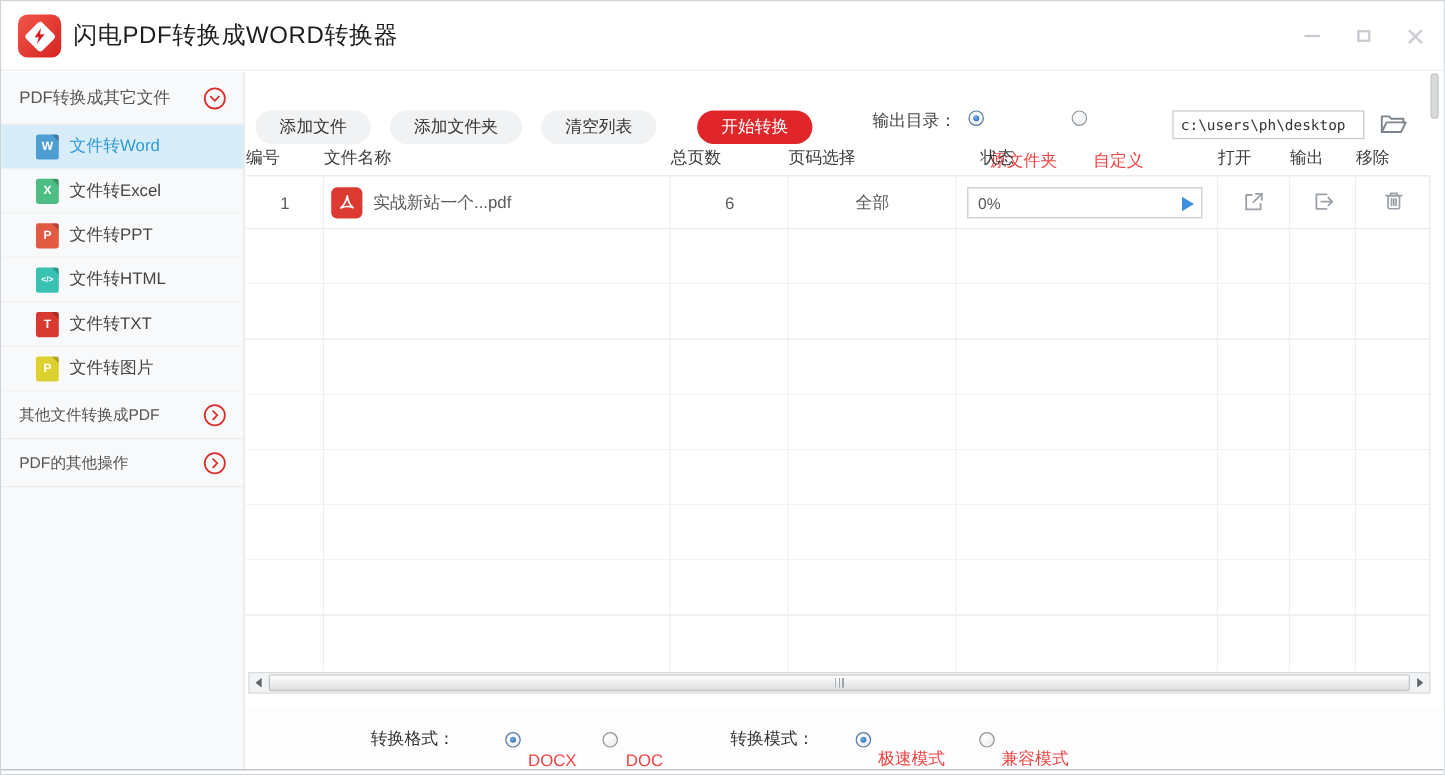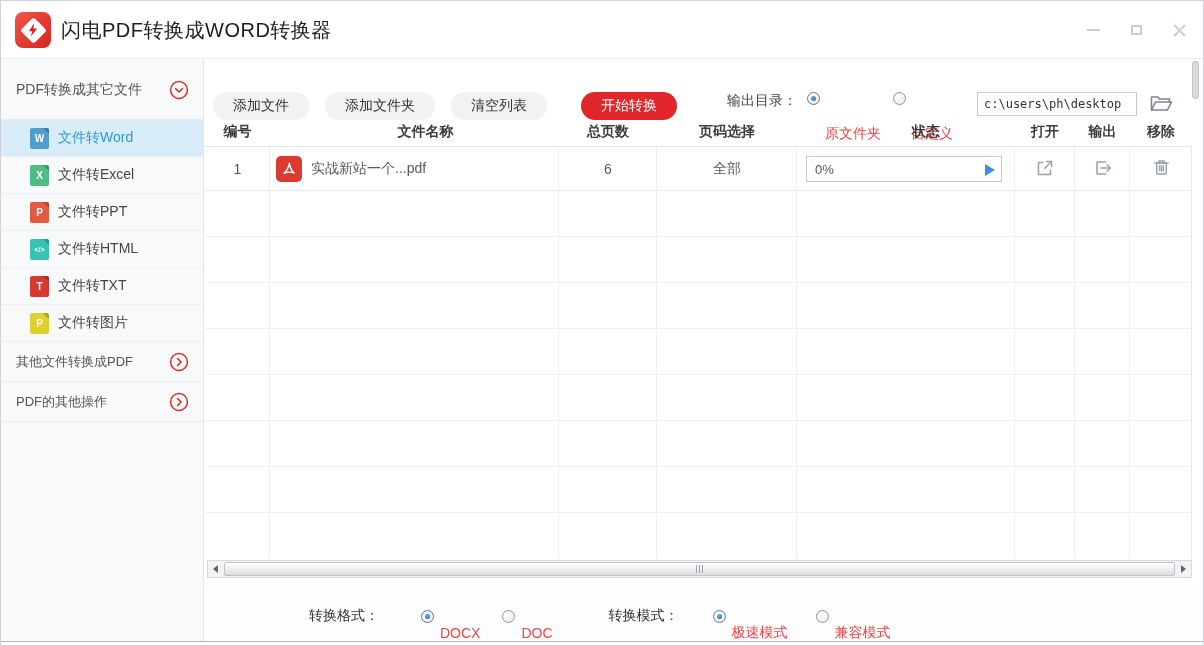--- a/index.html
+++ b/index.html
@@ -22,21 +22,21 @@
   .winctrls { position:absolute; right:16px; top:0; height:58px;
           display:flex; align-items:center; gap:27px; }
   .wc { display:inline-flex; width:16px; height:16px; align-items:center;
         justify-content:center; cursor:default; }
   .wc-min i { display:block; width:13px; height:2px; background:#c9cdd2; }
   .wc-max i { display:block; width:11px; height:10px; border:2px solid #c9cdd2; }
 
   
   .sidebar { position:absolute; left:0; top:59px; width:203px; height:581px;
              background:#f8f9fa; border-right:1px solid #e2e4e6; }
-  .s-section { height:60px; display:flex; align-items:center; padding:0 14px 0 15px;
+  .s-section { height:44px; display:flex; align-items:center; padding:0 14px 0 15px;
              border-bottom:1px solid #ececec; font-size:14px; color:#555; }
   .s-section .circle-icon { margin-left:auto; }
   .circle-icon { width:20px; height:20px; }
   .s-item { height:37px; display:flex; align-items:center; padding-left:29px;
             border-bottom:1px solid #f0f0f0; font-size:14px; color:#454545; }
   .s-item.sel { background:#d8ecf9; color:#2e9bd6; }
   .doc-ic { position:relative; width:19px; height:21px; border-radius:2px;
             margin-right:9px; color:#fff; font-size:10px; font-weight:bold;
             display:flex; align-items:center; justify-content:center; overflow:hidden; }
   .doc-ic::after { content:""; position:absolute; top:0; right:0; width:0; height:0;
@@ -65,22 +65,22 @@
            background:radial-gradient(circle at 40% 35%,#6fb1e8,#1d5c9e); }
   .rlabel { font-size:14px; color:#ef4444;margin-top:33px; }
   .pathbox { width:160px; height:24px; border:1px solid #c6cacd; background:#fff;
            font-family:"DejaVu Sans Mono","Liberation Mono",monospace; font-size:12px;
            color:#333; padding:0 6px; }
   .folder-btn { width:28px; height:24px; background:none; border:none; cursor:pointer;
            display:flex; align-items:center; justify-content:center; }
 
   .thead { position:absolute; left:0; top:56px; width:987px; height:31px;
            border-bottom:1px solid #e6e6e6; }
-  .hc { position:absolute; top:0; height:31px; line-height:31px; text-align:center;
-        font-size:14px; color:#3c3c3c;font-weight:bold; }
+  .hc { position:absolute; top:0; height:31px; line-height:31px; 
+        font-size:14px; color:#3c3c3c; }
   .trow { position:absolute; left:0; top:87px; width:987px; height:44px;
           border-bottom:1px solid #eaeaea; }
   .cell { position:absolute; top:0; height:44px; display:flex; align-items:center;
           justify-content:center; font-size:14px; color:#5a5a5a; }
   .cell.name { justify-content:flex-start; }
   .pdficon { width:26px; height:26px; border-radius:5px; background:#dc3a30;
           display:flex; align-items:center; justify-content:center; margin-right:9px; flex:none; }
   .progress { position:absolute; left:601px; top:9px; width:196px; height:26px;
           border:1px solid #c3c9ce; background:#fff; display:flex; align-items:center; }
   .progress .pct { font-size:13px; color:#555; margin-left:8px; }
@@ -221,21 +221,21 @@
       <button class="folder-btn" style="margin-left:10px">
         <svg width="25" height="20" viewBox="0 0 24 20" class="stroke" style="stroke:#7d848b;stroke-width:1.6">
           <path d="M2 16V3h6l2 2h10v3"></path>
             <path d="M2 16l4-8h16l-4 8z"></path>
         </svg>
       </button>
     </div>
 
     <div class="thead">
       <div class="hc" style="left:0;width:65px">编号</div>
-      <div class="hc" style="left:76px;width:289px">文件名称</div>
+      <div class="hc" style="left:65px;width:289px">文件名称</div>
       <div class="hc" style="left:354px;width:98px">总页数</div>
       <div class="hc" style="left:452px;width:140px">页码选择</div>
       <div class="hc" style="left:612px;width:218px">状态</div>
       <div class="hc" style="left:810px;width:60px">打开</div>
       <div class="hc" style="left:870px;width:55px">输出</div>
       <div class="hc" style="left:925px;width:62px">移除</div>
     </div>
 
     <div class="trow">
       <div class="cell" style="left:0;width:65px">1</div>

